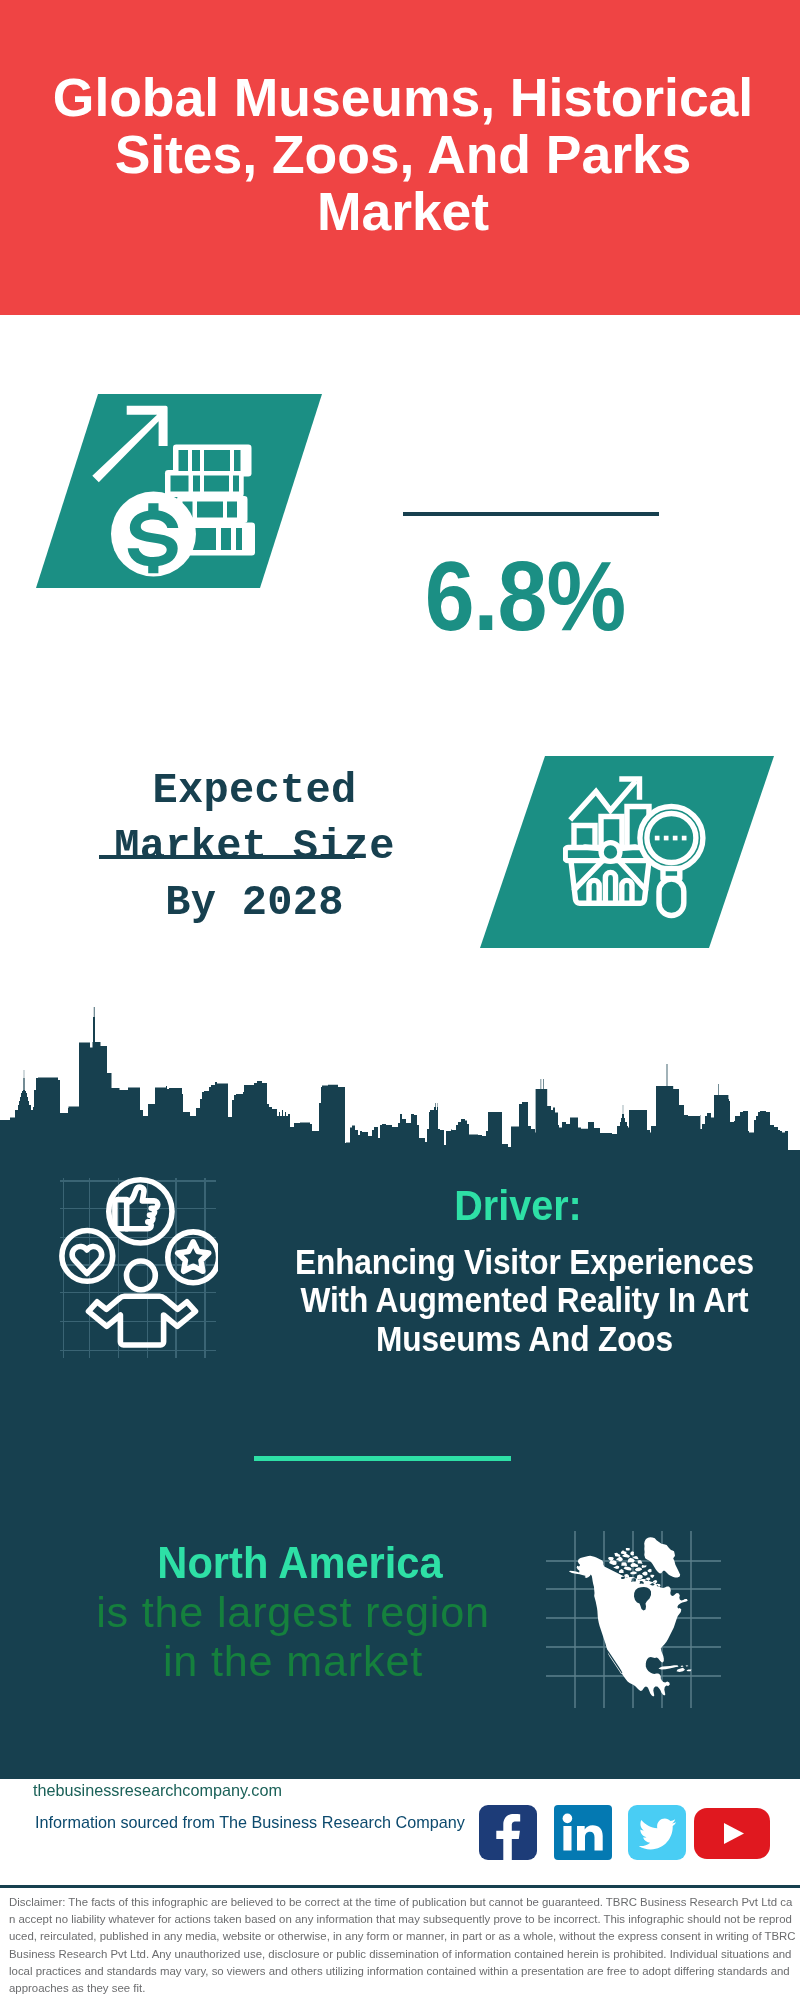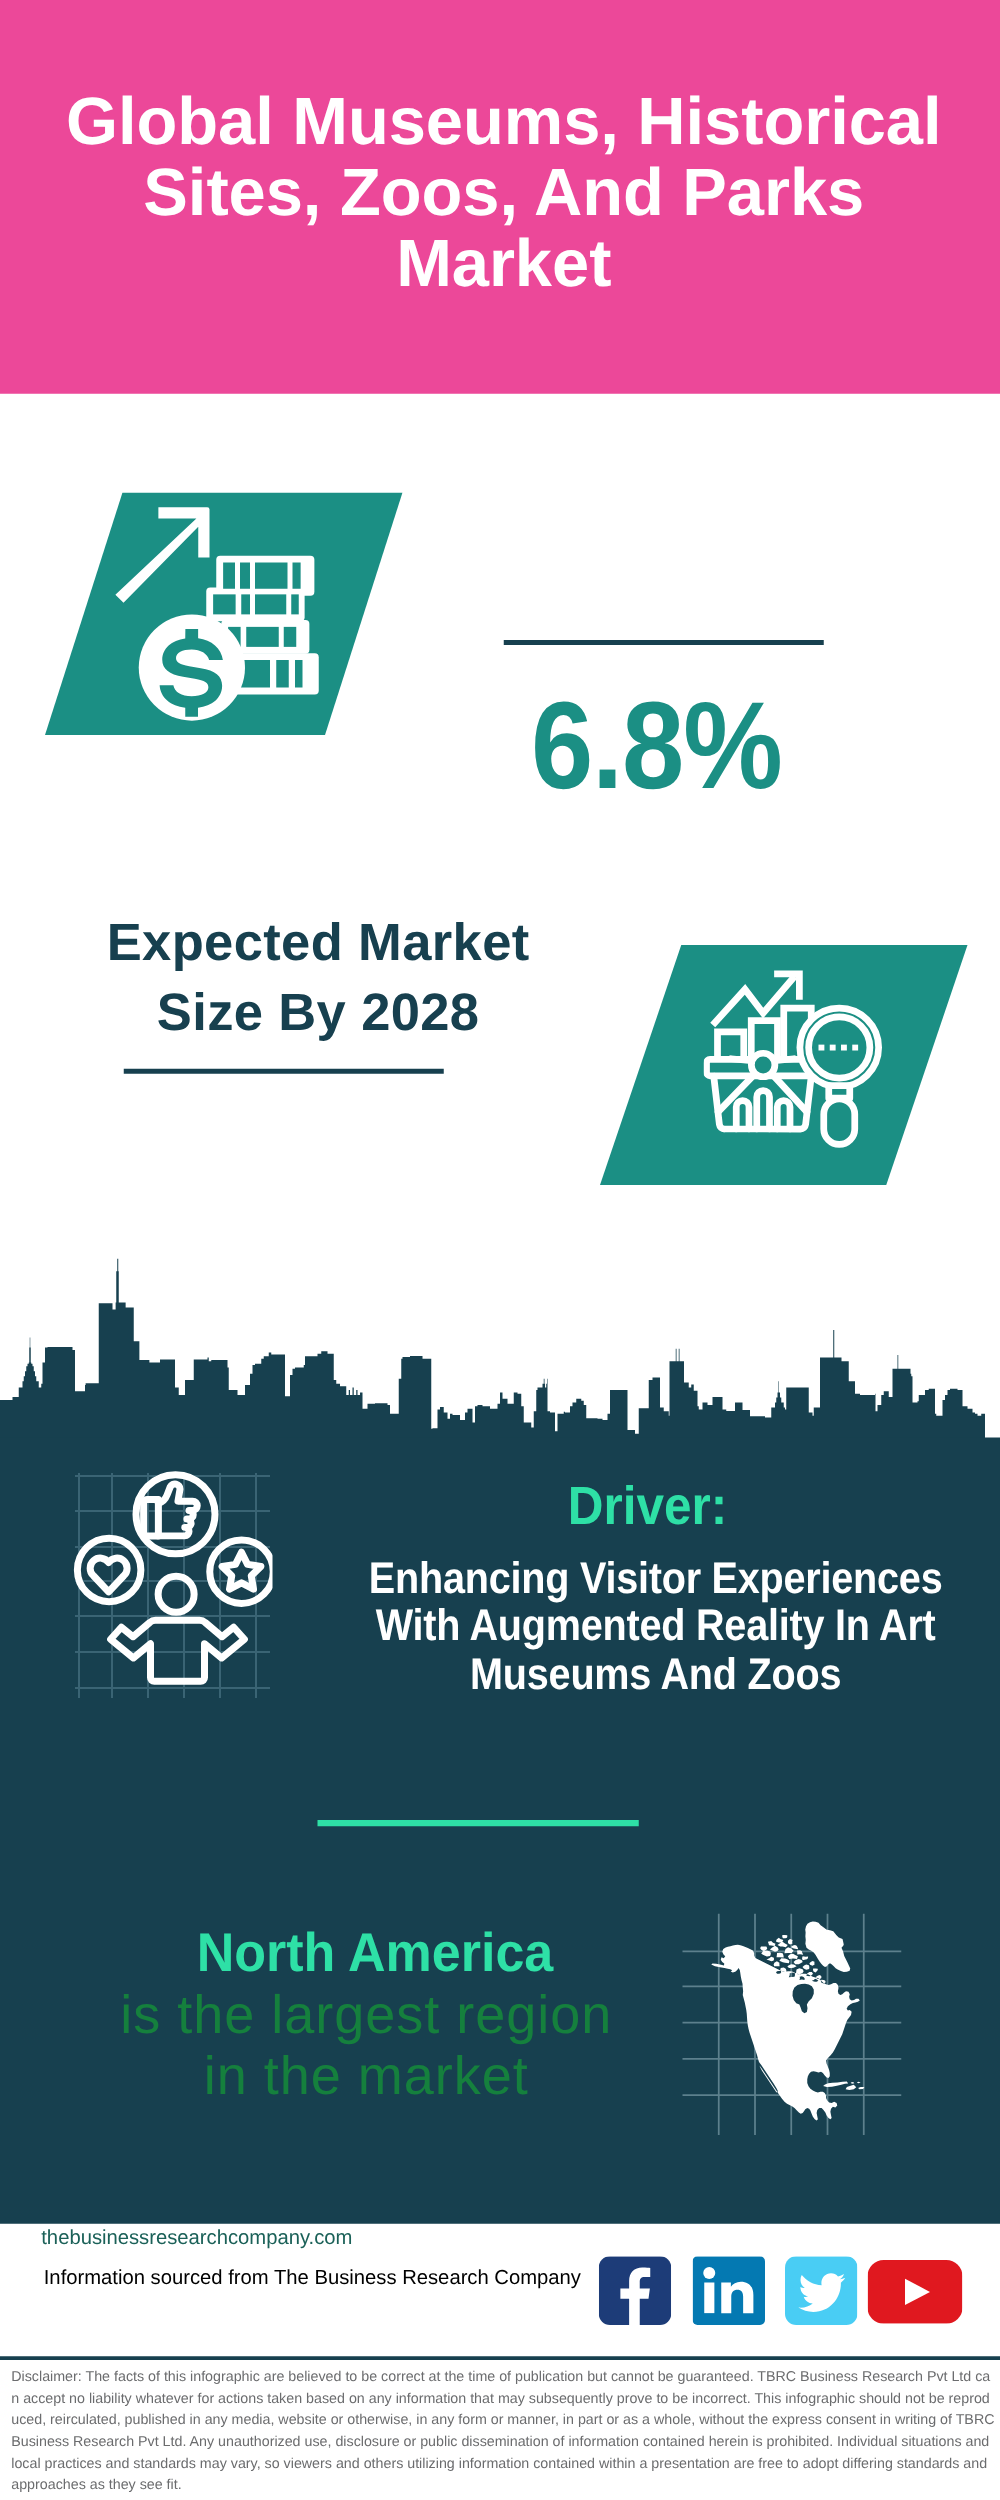--- a/index.html
+++ b/index.html
@@ -1,20 +1,20 @@
 <!DOCTYPE html>
 <html><head>
 <meta charset="utf-8">
 <style>
   * { box-sizing: border-box; margin:0; padding:0; }
   html,body { width:800px; background:#fff; }
   body { font-family: "Liberation Sans", sans-serif; }
   .page { position:relative; width:800px; height:2000px; overflow:hidden; background:#fff; }
 
-  .header { position:absolute; left:0; top:0; width:800px; height:315px; background:#ec4899; }
+  .header { position:absolute; left:0; top:0; width:800px; height:315px; background:#ef4444; }
   .header-title { position:absolute; left:50px; top:70px; width:706px; text-align:center;
       color:#ffffff; font-size:53.5px; line-height:56.8px; font-weight:700; letter-spacing:-0.05px; }
 
   .abs { position:absolute; display:block; }
 
   .t-title { position:absolute; text-align:center; color:#17404f;
       font-size:42px; line-height:55.8px; font-weight:700; letter-spacing:0.3px; }
   .rule-dark { position:absolute; background:#17404f; }
   .t-value { position:absolute; text-align:center; color:#1b8f84; font-weight:700; letter-spacing:-1px; }
 
@@ -28,21 +28,21 @@
       transform:scaleX(0.895); transform-origin:center top; }
 
   .mid-rule { position:absolute; left:254px; top:1456px; width:257px; height:4.5px; background:#2ee0a6; }
 
   .region-label { position:absolute; left:100px; top:1538px; width:400px; text-align:center;
       color:#2ee0a6; font-size:43.5px; line-height:50px; font-weight:700;
       transform:scaleX(0.957); transform-origin:center top; }
   .region-text { position:absolute; left:93px; top:1588px; width:400px; text-align:center;
       color:#15803d; font-size:43.2px; line-height:48.5px; font-weight:400; letter-spacing:0.8px; }
 
-  .src-line1 { position:absolute; left:35px; top:1812px; color:#000000; font-size:16.2px;
+  .src-line1 { position:absolute; left:35px; top:1812px; color:#0c4a6e; font-size:16.2px;
       line-height:20px; white-space:nowrap; }
   .src-line2 { position:absolute; left:33px; top:1780px; color:#1b6158; font-size:16.2px;
       line-height:20px; white-space:nowrap; }
   .footer-rule { position:absolute; left:0; top:1885px; width:800px; height:3px; background:#17404f; }
   .disclaimer { position:absolute; left:9px; top:1894px; width:788px; color:#6b6c6e;
       font-size:11.42px; line-height:17.2px; text-align:left; word-break:break-all; }
 
   .social { position:absolute; top:1805px; width:58px; height:55px; overflow:hidden; display:block; }
   .social svg { display:block; }
 </style>
@@ -128,21 +128,21 @@
       <rect x="96" y="103" width="24.8" height="36.5" rx="12.4" fill="#1b8f84"></rect>
     </g>
     <g fill="#ffffff">
       <rect x="91.8" y="59.7" width="4.7" height="4.7"></rect>
       <rect x="100.8" y="59.7" width="4.7" height="4.7"></rect>
       <rect x="109.8" y="59.7" width="4.7" height="4.7"></rect>
       <rect x="118.8" y="59.7" width="4.7" height="4.7"></rect>
     </g>
   </svg>
 
-  <div class="t-title" style="left:82px; top:726px; width:345px;">Expected Market Size By 2028</div>
+  <div class="t-title" style="left:82px; top:764px; width:345px;font-family:Liberation Mono, monospace;">Expected Market Size By 2028</div>
   <div class="rule-dark" style="left:99px; top:855px; width:256px; height:4px;"></div>
 
   <svg class="abs" style="left:0; top:1000px;" width="800" height="160" viewBox="0 0 800 160" preserveAspectRatio="none">
     <path d="M0,120 L9,120 L9,120 L10,120 L10,117.5 L14,117.5 L14,117.5 L15,117.5 L15,110 L17,110 L17,110 L18,110 L18,105 L19,105 L19,101 L20,101 L20,97 L21,97 L21,93 L22,93 L22,91 L23,91 L23,90 L23.4,90 L23.4,78 L23.8,78 L23.8,70 L24.2,70 L24.2,78 L24.6,78 L24.6,90 L25,90 L25,91 L26,91 L26,93 L27,93 L27,97 L28,97 L28,101 L29,101 L29,105 L31,105 L31,110 L33,110 L33,110 L33,110 L33,107 L34,107 L34,90 L36,90 L36,78 L38,78 L38,77.5 L56,77.5 L56,77.5 L58,77.5 L58,80 L60,80 L60,84 L60,84 L60,113 L67,113 L67,113 L68,113 L68,108 L68.5,108 L68.5,106.5 L79,106.5 L79,106.5 L79,106.5 L79,42.5 L90,42.5 L90,42.5 L90,42.5 L90,47.5 L92.5,47.5 L92.5,47.5 L92.5,47.5 L92.5,42 L93,42 L93,42 L93,42 L93,17 L93.8,17 L93.8,7 L94.6,7 L94.6,17 L95,17 L95,42 L97.5,42 L97.5,42 L97.5,42 L97.5,42 L100.5,42 L100.5,42 L100.5,42 L100.5,46 L107,46 L107,46 L107,46 L107,73 L111.5,73 L111.5,73 L111.5,73 L111.5,88 L119.5,88 L119.5,88 L119.5,88 L119.5,90 L128,90 L128,90 L128,90 L128,87.5 L140,87.5 L140,87.5 L140,87.5 L140,110 L143,110 L143,110 L143,110 L143,116 L148,116 L148,116 L148,116 L148,104 L155,104 L155,104 L155,104 L155,87.5 L166,87.5 L166,86 L167,86 L167,89 L169,89 L169,88 L180,88 L180,88 L182,88 L182,94 L183,94 L183,112 L190,112 L190,116 L196,116 L196,108 L200,108 L200,99 L202,99 L202,92 L204,92 L204,91 L209,91 L209,87 L211,87 L211,85 L215,85 L215,82 L217,82 L217,83.5 L227,83.5 L227,83.5 L228,83.5 L228,117 L231,117 L231,117 L232,117 L232,100 L234,100 L234,95 L236,95 L236,94 L243,94 L243,92 L244,92 L244,85 L254,85 L254,83 L257,83 L257,81 L262,81 L262,83 L267,83 L267,104 L269,104 L269,107 L272,107 L272,109 L277,109 L277,116 L279,116 L279,112 L280,112 L280,116 L282,116 L282,110 L283,110 L283,116 L285,116 L285,112 L286,112 L286,116 L288,116 L288,114 L290,114 L290,127 L294,127 L294,123 L300,123 L300,122.5 L310,122.5 L310,124 L312,124 L312,131 L318,131 L318,131 L319,131 L319,103 L321,103 L321,87 L322,87 L322,85.6 L328,85.6 L328,84.7 L338,84.7 L338,87 L345,87 L345,143 L346,143 L346,142.5 L350,142.5 L350,127.5 L352,127.5 L352,125.6 L355,125.6 L355,130 L358,130 L358,135 L360,135 L360,131 L362,131 L362,132 L368,132 L368,136 L372,136 L372,130 L374,130 L374,127 L378,127 L378,138 L380,138 L380,125 L382,125 L382,124 L386,124 L386,125 L392,125 L392,127 L398,127 L398,123 L400,123 L400,114 L402,114 L402,119 L406,119 L406,123 L411,123 L411,114 L414,114 L414,115 L417,115 L417,125 L419,125 L419,138 L425,138 L425,142 L427,142 L427,129 L429,129 L429,112 L430,112 L430,110 L434,110 L434,107 L435,107 L435,103 L435.6,103 L435.6,107 L436,107 L436,110 L437,110 L437,107 L437.6,107 L437.6,103 L438,103 L438,129 L440,129 L440,130 L444,130 L444,145 L446,145 L446,131 L451,131 L451,129.4 L452,129.4 L452,130 L456,130 L456,125 L458,125 L458,122 L461,122 L461,119 L465,119 L465,120.6 L467,120.6 L467,124 L469,124 L469,134.6 L478,134.6 L478,135 L482,135 L482,136 L486,136 L486,131 L488,131 L488,112 L500,112 L500,112 L502,112 L502,144 L508,144 L508,147 L511,147 L511,126.5 L519,126.5 L519,104 L522,104 L522,102 L528,102 L528,126 L531,126 L531,129 L535,129 L535,132.5 L535.6,132.5 L535.6,89 L540,89 L540,89 L540.6,89 L540.6,79 L541.2,79 L541.2,89 L542.6,89 L542.6,89 L543,89 L543,79 L543.6,79 L543.6,89 L547,89 L547,89 L547.2,89 L547.2,106 L551,106 L551,110 L553,110 L553,107.5 L555,107.5 L555,112.5 L558,112.5 L558,125 L559,125 L559,127.5 L562,127.5 L562,122 L566,122 L566,124 L570,124 L570,117.5 L578,117.5 L578,127.5 L581,127.5 L581,128.75 L588,128.75 L588,122 L594,122 L594,128 L600,128 L600,133 L612,133 L612,134 L617,134 L617,126 L620,126 L620,122 L621,122 L621,118 L622,118 L622,114 L622.8,114 L622.8,105 L623.2,105 L623.2,114 L624,114 L624,118 L625,118 L625,122 L627,122 L627,126 L628,126 L628,127.5 L629,127.5 L629,110 L646,110 L646,110 L647,110 L647,130 L650,130 L650,132.5 L651,132.5 L651,126 L653,126 L653,126 L656,126 L656,86 L666,86 L666,86 L666.6,86 L666.6,64 L667.4,64 L667.4,86 L673,86 L673,86 L673.2,86 L673.2,89 L678,89 L678,89 L679,89 L679,105 L684,105 L684,115 L688,115 L688,116 L700,116 L700,115 L700.4,115 L700.4,129 L702,129 L702,124 L705,124 L705,116 L707,116 L707,113 L711,113 L711,117.5 L714,117.5 L714,95 L717.6,95 L717.6,95 L718,95 L718,84 L718.6,84 L718.6,95 L728,95 L728,95 L728.4,95 L728.4,99 L729,99 L729,101 L730,101 L730,122 L734,122 L734,121 L735,121 L735,116 L740,116 L740,112 L743,112 L743,111 L748,111 L748,131 L749,131 L749,132.5 L754,132.5 L754,120 L756,120 L756,116 L758,116 L758,112 L760,112 L760,111 L766,111 L766,112 L770,112 L770,125 L774,125 L774,127 L778,127 L778,130 L780,130 L780,131 L782,131 L782,132.5 L785,132.5 L785,131 L788,131 L788,152.5 L800,152.5 L800,153 L800,160 L0,160 Z" fill="#17404f"></path>
   </svg>
   <div class="dark-body"></div>
 
   <svg class="abs" style="left:58px; top:1174px;" width="160" height="186" viewBox="0 0 160 186">
     <g stroke="#3a6474" stroke-width="1.5" fill="none" shape-rendering="crispEdges">
       <line x1="5.4" y1="4" x2="5.4" y2="184"></line>

